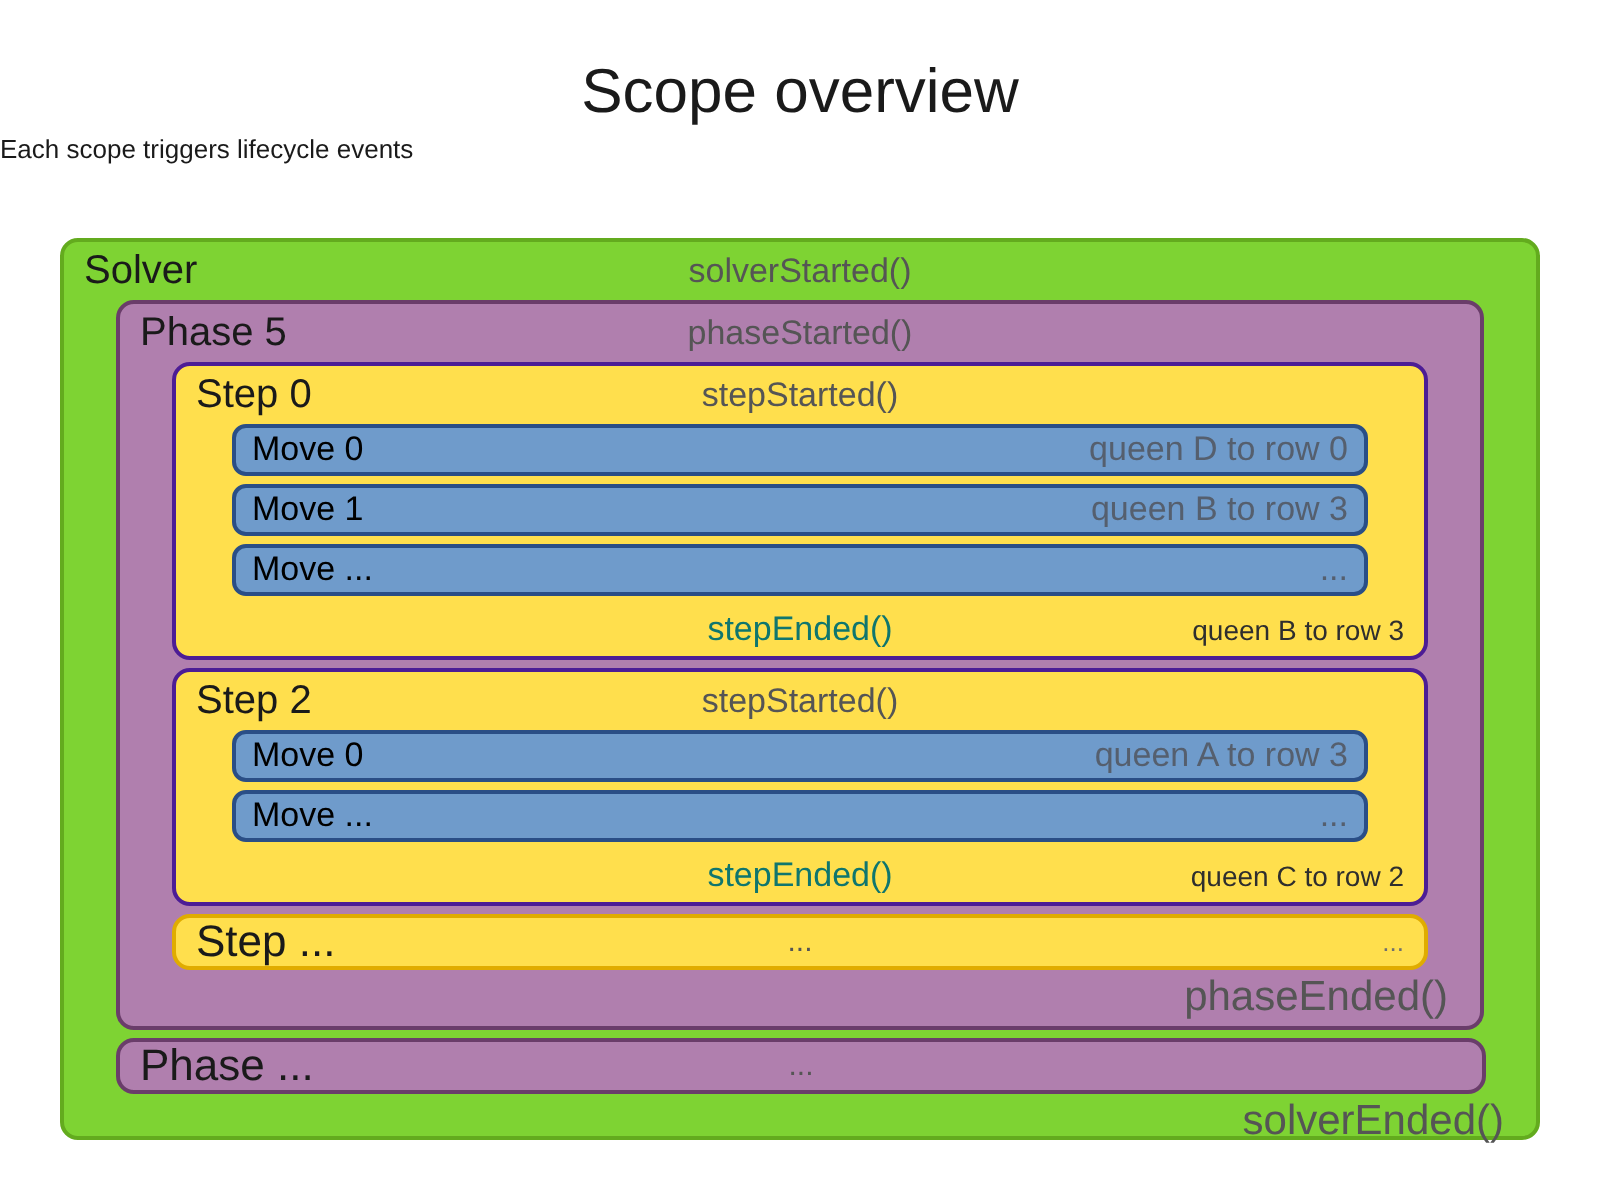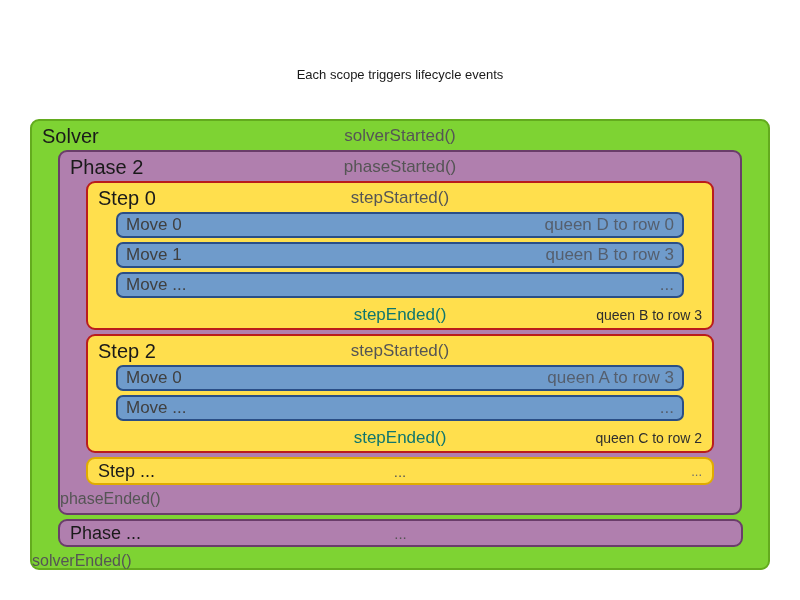--- a/index.html
+++ b/index.html
@@ -6,108 +6,109 @@
   * { box-sizing:border-box; }
   .canvas {
     position:relative; width:800px; height:600px; background:#ffffff;
     font-family:"Liberation Sans", sans-serif; overflow:hidden;
   }
   .title {
     position:absolute; top:28px; left:0; right:0; text-align:center;
     font-size:31px; color:#1a1a1a; letter-spacing:0;
   }
   .subtitle {
-    position:absolute; top:67px; left:0; right:0; text-align:center;
+    position:absolute; top:67px; left:0; right:0; text-align:left;
     font-size:13px; color:#1a1a1a;
   }
   .solver-box {
     position:absolute; left:30px; top:119px; width:740px; height:451px;
     background:#7ed333; border:2px solid #63ab1e; border-radius:9px;
   }
   .hdr { position:relative; height:29px; }
   .hdr .lbl {
     position:absolute; left:10px; top:50%; transform:translateY(-50%);
     font-size:20px; color:#1a1a1a;
   }
   .hdr .evt {
     position:absolute; left:0; right:0; top:50%; transform:translateY(-50%);
     text-align:center; font-size:17px; color:#555555;
   }
   .ftr { position:relative; height:28px; }
   .ftr .evt {
     position:absolute; left:0; right:16px; top:50%; transform:translateY(-50%);
-    text-align:left; font-size:16px; color:#555555;
+    text-align:right; font-size:21px; color:#555555;
   }
   .phase-box {
     margin:0 26px; background:#b07fae; border:2px solid #6a3d6a; border-radius:9px;
   }
   .phase-more-box {
     margin:4px 25px 0 26px; height:28px; position:relative;
     background:#b07fae; border:2px solid #6a3d6a; border-radius:9px;
   }
   .step-box {
-    margin:0 26px; background:#ffdf4d; border:2px solid #b91c1c; border-radius:9px;
+    margin:0 26px; background:#ffdf4d; border:2px solid #4c1d95; border-radius:9px;
   }
   .step-box.gap { margin-top:4px; }
   .step-more-box {
     margin:4px 26px 0 26px; height:28px; position:relative;
     background:#ffdf4d; border:2px solid #e0ac00; border-radius:9px;
   }
   .srow .lbl, .prow .lbl {
     position:absolute; left:10px; top:50%; transform:translateY(-50%);
-    font-size:18px; color:#1a1a1a;
+    font-size:22px; color:#1a1a1a;
   }
   .srow .mid, .prow .mid {
     position:absolute; left:0; right:0; top:50%; transform:translateY(-50%);
     text-align:center; font-size:15px; color:#555555;
   }
   .srow .rgt {
     position:absolute; right:10px; top:50%; transform:translateY(-50%);
     font-size:13px; color:#6f6f6f;
   }
   .move-row {
     position:relative; height:26px; margin:0 28px 4px 28px;
     background:#6f9bcb; border:2px solid #2a4e86; border-radius:7px;
   }
   .move-row .lbl {
     position:absolute; left:8px; top:50%; transform:translateY(-50%);
-    font-size:17px; color:#404040;
+    font-size:17px; color:#000000;
   }
   .move-row .detail {
     position:absolute; right:8px; top:50%; transform:translateY(-50%);
     font-size:17px; color:#555f6e;
   }
   .step-ftr { position:relative; height:26px; }
   .step-ftr .evt {
     position:absolute; left:0; right:0; top:50%; transform:translateY(-50%);
     text-align:center; font-size:17px; color:#0f766e;
   }
   .step-ftr .detail {
     position:absolute; right:10px; top:50%; transform:translateY(-50%);
     font-size:14px; color:#2e2e2e;
   }
 </style>
 </head>
 <body>
 
 <div class="canvas">
 
+  <div class="title">Scope overview</div>
   <div class="subtitle">Each scope triggers lifecycle events</div>
 
   <div class="solver-box">
 
     <div class="hdr">
       <span class="lbl">Solver</span>
       <span class="evt">solverStarted()</span>
     </div>
 
     <div class="phase-box">
 
       <div class="hdr">
-        <span class="lbl">Phase 2</span>
+        <span class="lbl">Phase 5</span>
         <span class="evt">phaseStarted()</span>
       </div>
 
       <div class="step-box">
         <div class="hdr">
           <span class="lbl">Step 0</span>
           <span class="evt">stepStarted()</span>
         </div>
         <div class="move-row">
           <span class="lbl">Move 0</span>

